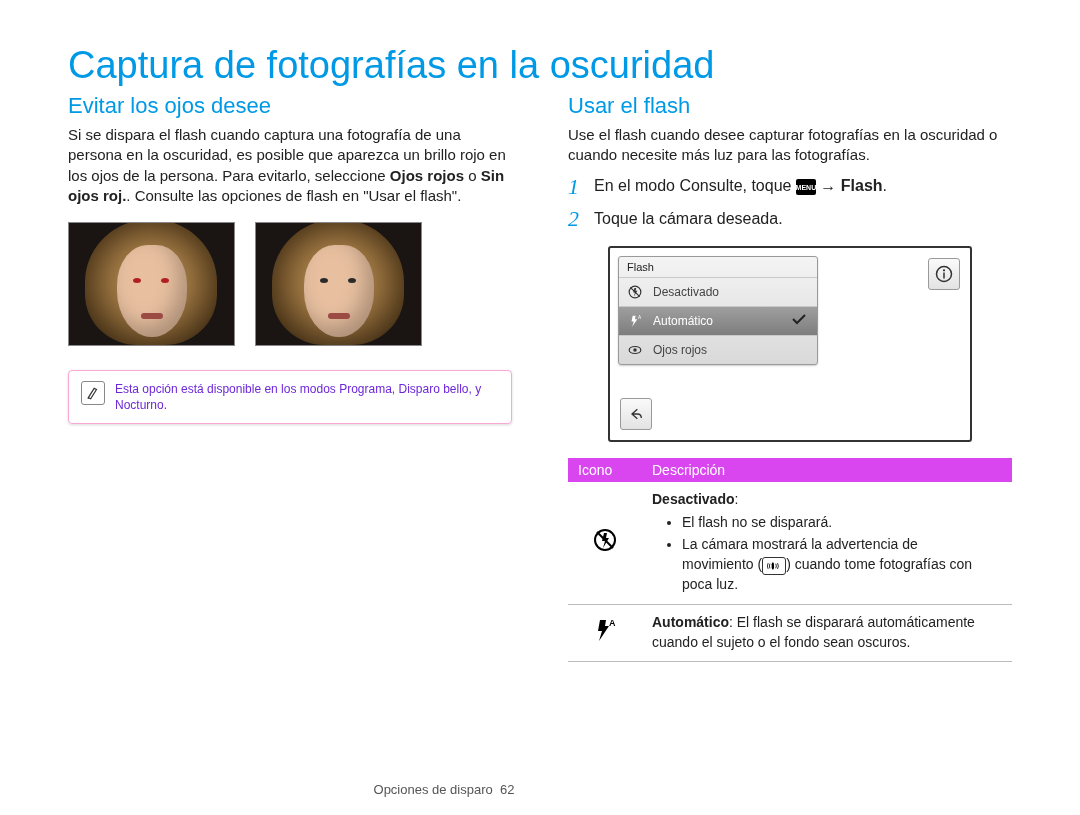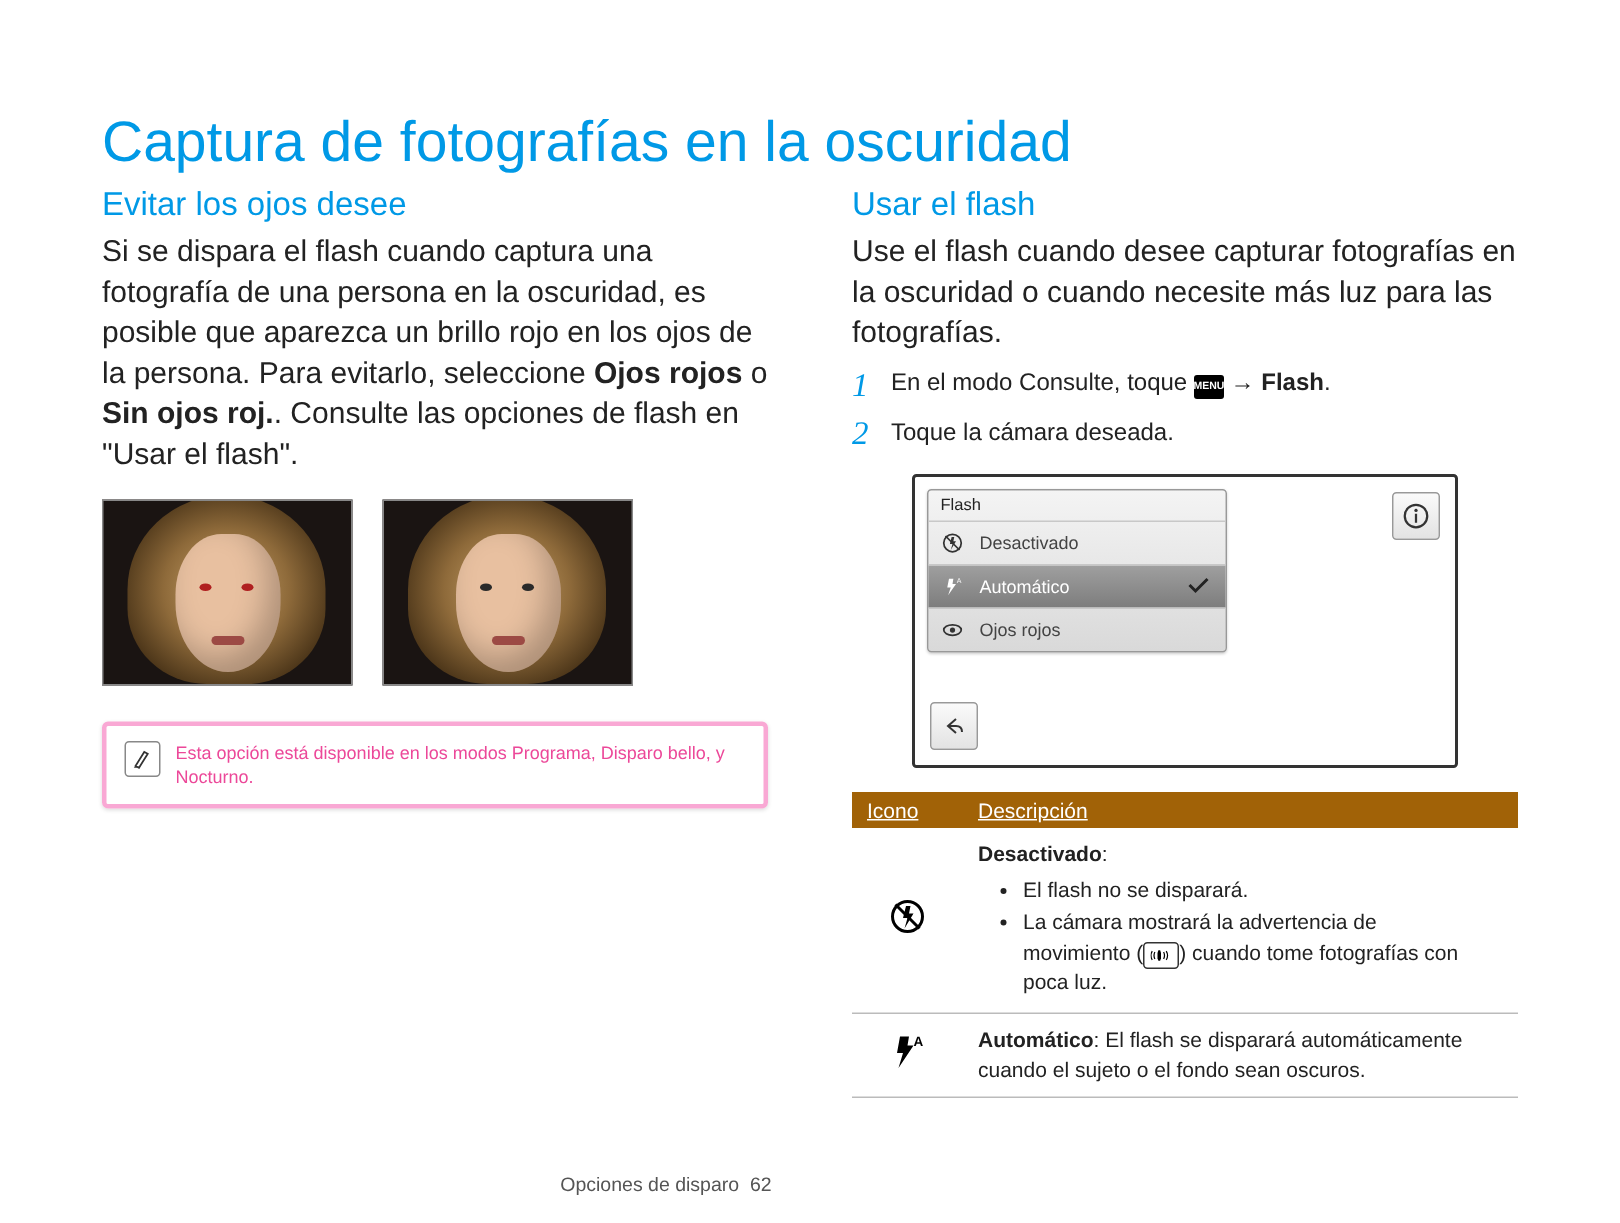--- a/index.html
+++ b/index.html
@@ -6,21 +6,21 @@
     margin: 0;
     padding: 0;
     width: 1080px;
     height: 815px;
     background: #fff;
     font-family: Arial, Helvetica, sans-serif;
     color: #222;
     font-size: 15px;
   }
   .page {
-    padding: 74px 68px 0 68px;
+    padding: 44px 68px 0 68px;
   }
   .title {
     font-size: 38px;
     color: #0099e6;
     font-weight: 400;
     margin: 0 0 6px 0;
     font-family: "Helvetica Neue", Arial, sans-serif;
     font-stretch: condensed;
     letter-spacing: 0px;
   }
@@ -36,21 +36,21 @@
   .col {
     flex: 1 1 0;
   }
   .h2 {
     font-size: 22px;
     color: #0099e6;
     font-weight: 400;
     margin: 0 0 6px 0;
   }
   .para {
-    font-size: 20px;
+    font-size: 15px;
     line-height: 1.35;
     color: #222;
   }
   .photo-pair {
     display: flex;
     gap: 20px;
     margin: 16px 0 24px 0;
   }
   .photo-frame {
     width: 165px;
@@ -86,29 +86,29 @@
   .photo-frame .eye.r { top: 55px; left: 92px; }
   .photo-frame .mouth {
     position: absolute;
     top: 90px; left: 72px;
     width: 22px; height: 6px;
     background: #9c4a44;
     border-radius: 3px;
   }
 
   .note {
-    border: 3px solid #f9a8d4;
+    border: 1px solid #f9a8d4;
     border-radius: 4px;
     box-shadow: 0 1px 3px rgba(0,0,0,0.15);
     padding: 10px 12px;
     display: flex;
     gap: 10px;
     align-items: flex-start;
     font-size: 12px;
-    color: #ec4899;
+    color: #6d28d9;
     line-height: 1.35;
     margin-top: 10px;
   }
   .note-icon-box {
     width: 22px; height: 22px;
     border: 1px solid #888;
     border-radius: 3px;
     display: flex;
     align-items: center;
     justify-content: center;
@@ -221,26 +221,25 @@
   }
   .back-btn svg { width: 16px; height: 16px; }
 
   
   .tbl {
     border-collapse: collapse;
     width: 100%;
     font-size: 14px;
   }
   .tbl th {
-    background: #a16207;
+    background: #d946ef;
     color: #fff;
     font-weight: 400;
     text-align: left;
     padding: 4px 10px;
-    text-decoration: underline;
   }
   .tbl th.first { width: 54px; }
   .tbl td {
     border-bottom: 1px solid #bbb;
     padding: 8px 10px;
     vertical-align: top;
     color: #222;
     line-height: 1.4;
   }
   .tbl td.icon-cell {

